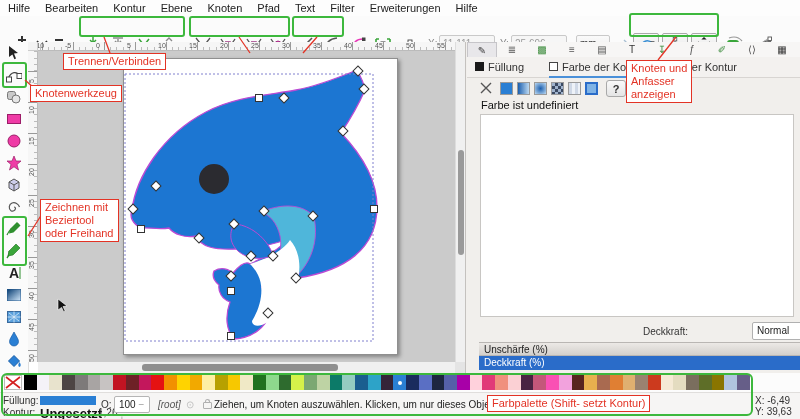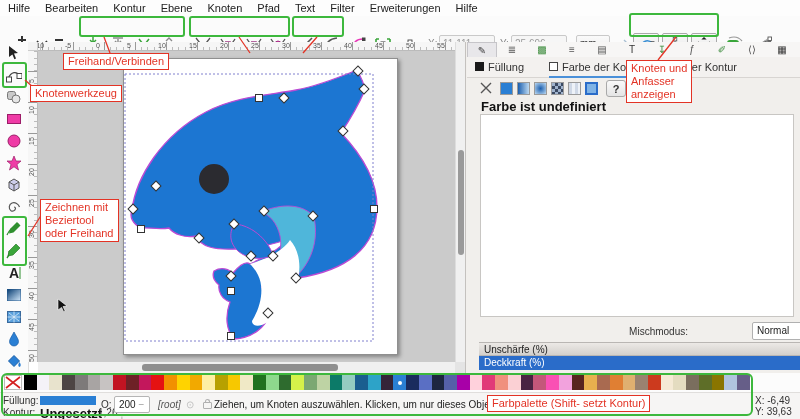--- a/index.html
+++ b/index.html
@@ -43,21 +43,21 @@
   #panel{position:absolute;left:465px;top:42px;width:335px;height:331px;background:#f1efec;border-left:1px solid #c4c1be;box-sizing:border-box;overflow:hidden;}
   #dock-strip{position:absolute;left:1px;top:0;width:334px;height:15px;background:#f7f6f5;border-bottom:1px solid #dcdad7;display:flex;}
   .dock-cell{width:30px;height:15px;display:flex;align-items:center;justify-content:center;font-size:10px;}
   .dock-cell.active{background:#e8e7ea;border:1px solid #c6c5c9;border-bottom:none;box-sizing:border-box;}
   #fs-tabs{position:absolute;left:1px;top:15px;width:334px;height:20px;background:#f3f1ef;border-bottom:1px solid #d8d5d2;}
   .fs-tab{position:absolute;top:2px;height:17px;line-height:17px;font-size:11px;color:#333;white-space:nowrap;}
   .fs-tab .swf{display:inline-block;width:9px;height:9px;background:#1a1a1a;margin-right:4px;}
   .fs-tab .sws{display:inline-block;width:9px;height:9px;background:#fff;border:1px solid #444;box-sizing:border-box;margin-right:4px;}
   .fs-tab.active{border-bottom:2px solid #4a90d9;}
   .ftsq{position:absolute;top:2px;width:13px;height:13px;border:1px solid #9a9a9a;box-sizing:border-box;}
-  #fs-status{position:absolute;left:15px;top:57px;font-weight:bold;font-size:13px;color:#111;}
+  #fs-status{position:absolute;left:15px;top:57px;font-weight:normal;font-size:11px;color:#111;}
   #fs-content{position:absolute;left:14px;top:72px;width:314px;height:203px;background:#fff;border:1px solid #c8c6c3;box-sizing:border-box;}
   #blend-row{position:absolute;left:14px;top:280px;width:320px;height:19px;}
   #blend-label{position:absolute;right:112px;top:4px;font-size:10px;color:#333;}
   #blend-select{position:absolute;left:272px;top:0;width:62px;height:18px;background:#fff;border:1px solid #b0b0b0;border-radius:2px;font-size:10px;line-height:16px;padding-left:4px;overflow:hidden;white-space:nowrap;box-sizing:border-box;}
   .expander{position:absolute;left:13px;width:322px;height:14px;font-size:10px;line-height:14px;padding-left:5px;box-sizing:border-box;}
   #blur-bar{top:300px;background:linear-gradient(#ece9e6,#d3d0cc);border-top:1px solid #b9b6b3;border-bottom:1px solid #b9b6b3;color:#222;}
   #opacity-bar{top:314px;background:#2a6cc9;color:#fff;}
   
   #palette-row{position:absolute;left:0;top:373px;width:800px;height:19px;background:#fcfcfc;}
   #none-swatch{position:absolute;left:4px;top:2px;width:18px;height:15px;background:#fff;border:1px solid #bbb;box-sizing:border-box;}
@@ -407,21 +407,21 @@
       <span class="ftsq" style="left:37px;background:linear-gradient(90deg,#1c5fae,#bcd9f2)"></span>
       <span class="ftsq" style="left:54px;background:radial-gradient(circle,#1c5fae,#bcd9f2)"></span>
       <span class="ftsq" style="left:71px;background:repeating-conic-gradient(#3b4a63 0 25%,#9fb2cc 0 50%);background-size:6px 6px"></span>
       <span class="ftsq" style="left:88px;background:repeating-linear-gradient(90deg,#cfd8e6 0 3px,#eef2f8 3px 6px)"></span>
       <span class="ftsq" style="left:105px;background:#7fb3e6;border:2px solid #2a6cc9"></span>
       <span style="position:absolute;left:126px;top:0;width:20px;height:17px;text-align:center;line-height:16px;font-weight:bold;color:#333;background:linear-gradient(#fafafa,#e4e4e4);border:1px solid #a9a9a9;border-radius:3px;box-sizing:border-box;">?</span>
     </div>
     <div id="fs-status">Farbe ist undefiniert</div>
     <div id="fs-content"></div>
     <div id="blend-row">
-      <span id="blend-label">Mischmodus:</span>
+      <span id="blend-label">Deckkraft:</span>
       <span id="blend-select">Normal</span>
     </div>
     <div class="expander" id="blur-bar">Unschärfe (%)</div>
     <div class="expander" id="opacity-bar">Deckkraft (%)</div>
   </div>
 
   <div id="palette-row">
     <span id="none-swatch"><svg width="16" height="13">
           <path d="M1 1 L15 12 M15 1 L1 12" stroke="#d42020" stroke-width="1.6"></path>
         </svg></span>
@@ -488,21 +488,21 @@
       </div>
   </div>
 
   <div id="statusbar">
     <span style="position:absolute;left:3px;top:2px">Füllung:</span>
     <span id="fill-swatch"></span>
     <span style="position:absolute;left:3px;top:14px">Kontur:</span>
     <span style="position:absolute;left:40px;top:13px;font-weight:bold;font-size:13px;color:#111">Ungesetzt</span>
     <span style="position:absolute;left:98px;top:14px">1,26</span>
     <span style="position:absolute;left:101px;top:6px">O:</span>
-    <span id="opac-box"><span>200</span><span style="color:#999"> −+</span></span>
+    <span id="opac-box"><span>100</span><span style="color:#999"> −+</span></span>
     <span style="position:absolute;left:158px;top:6px;font-style:italic;color:#555">[root]</span>
     <span style="position:absolute;left:186px;top:6px;color:#c0c0c0">⊙</span>
     <span id="lock-icon"></span>
     <span style="position:absolute;left:214px;top:6px;color:#222">Ziehen, um Knoten auszuwählen. Klicken, um nur dieses Objekt zu bearbeiten.</span>
     <span class="coords" style="left:755px;top:2px"><span>X:</span> <span>-6,49</span></span>
     <span class="coords" style="left:755px;top:13px"><span>Y:</span> <span>39,63</span></span>
   </div>
 
   <div class="gbox" style="left:79px;top:16px;width:106px;height:21px"></div>
   <div class="gbox" style="left:189px;top:16px;width:101px;height:21px"></div>
@@ -514,21 +514,21 @@
 
   <svg id="lines">
     <line x1="110" y1="53" x2="104" y2="37" stroke="#e33325" stroke-width="1.3"></line>
     <line x1="250" y1="53" x2="239" y2="37" stroke="#e33325" stroke-width="1.3"></line>
     <line x1="303" y1="53" x2="317" y2="37" stroke="#e33325" stroke-width="1.3"></line>
     <line x1="25" y1="80" x2="34" y2="88" stroke="#e33325" stroke-width="1.3"></line>
     <line x1="28" y1="236" x2="42" y2="214" stroke="#e33325" stroke-width="1.3"></line>
     <line x1="658" y1="60" x2="676" y2="37" stroke="#e33325" stroke-width="1.3"></line>
   </svg>
 
-  <div class="callout" style="left:63px;top:53px">Freihand/Verbinden</div>
+  <div class="callout" style="left:63px;top:53px">Trennen/Verbinden</div>
   <div class="callout" style="left:30px;top:85px">Knotenwerkzeug</div>
   <div class="callout" style="left:40px;top:199px">
     <span>Zeichnen mit</span><br>
     <span>Beziertool</span><br>
     <span>oder Freihand</span>
   </div>
   <div class="callout" style="left:626px;top:60px">
     <span>Knoten und</span><br>
     <span>Anfasser</span><br>
     <span>anzeigen</span>

